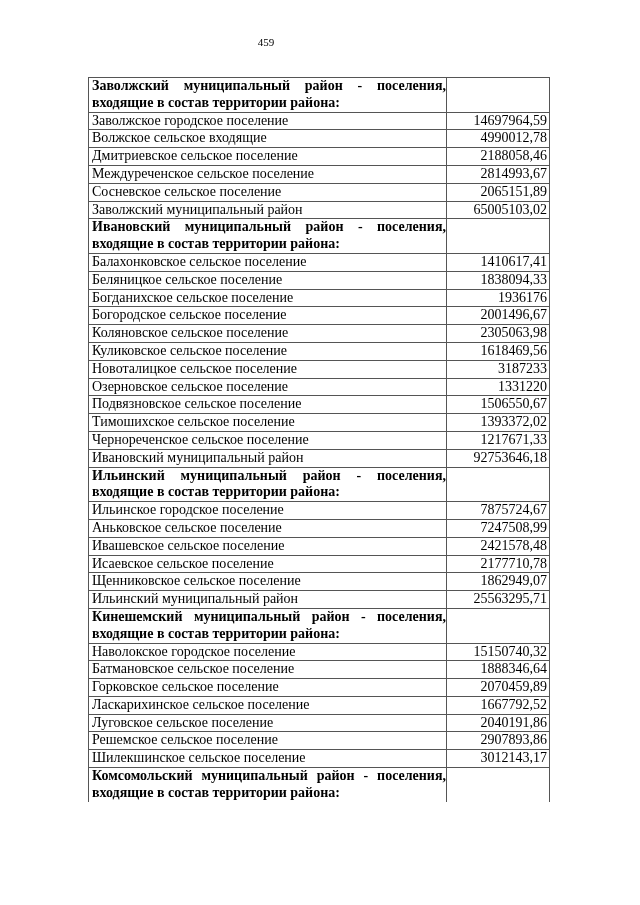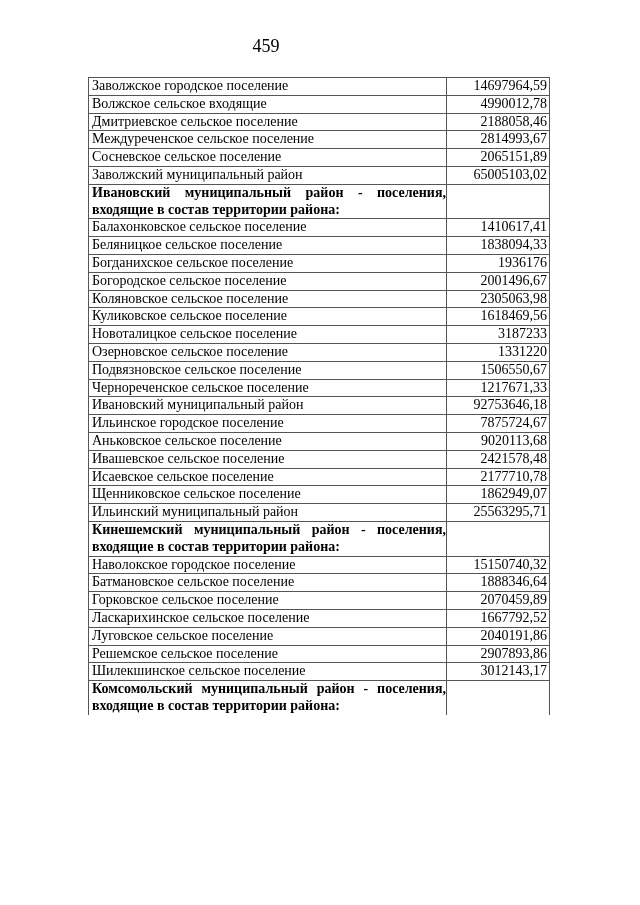--- a/index.html
+++ b/index.html
@@ -1,39 +1,43 @@
 <!DOCTYPE html>
 <html><head>
 <meta charset="utf-8">
 <style>
   html, body { margin:0; padding:0; background:#ffffff; }
   body { width:640px; height:905px; position:relative; overflow:hidden;
          font-family:"Liberation Serif", serif; color:#000; }
   .page-num { position:absolute; top:36px; left:0; width:532px; text-align:center;
-              font-size:18px; }
+              font-size:11px; }
   table { position:absolute; left:88px; top:77px; width:461px;
           border-collapse:collapse; table-layout:fixed; }
   col.c1 { width:358px; } col.c2 { width:103px; }
   td { border:1px solid #555; padding:0 0 0 3px; font-size:14px; line-height:16.8px;
        height:16.8px; vertical-align:top; white-space:nowrap; overflow:hidden; }
   td.val { text-align:right; padding:0 2px 0 0; }
   td.hdr { font-weight:bold; white-space:normal; text-align:justify; text-align-last:left; }
   tr.last td { border-bottom:none;margin-top:24px; }
 </style>
 </head>
 <body>
 
 <div class="page-num">459</div>
 
 <table>
   <colgroup>
       <col class="c1">
       <col class="c2">
     </colgroup>
   <tbody id="tbody">
+      <tr>
+        <td class="hdr">Заволжский муниципальный район - поселения, входящие в состав территории района:</td>
+        <td class="val"></td>
+      </tr>
       <tr>
         <td>Заволжское городское поселение</td>
         <td class="val">14697964,59</td>
       </tr>
       <tr>
         <td>Волжское сельское входящие</td>
         <td class="val">4990012,78</td>
       </tr>
       <tr>
         <td>Дмитриевское сельское поселение</td>
@@ -85,34 +89,42 @@
       </tr>
       <tr>
         <td>Озерновское сельское поселение</td>
         <td class="val">1331220</td>
       </tr>
       <tr>
         <td>Подвязновское сельское поселение</td>
         <td class="val">1506550,67</td>
       </tr>
       <tr>
+        <td>Тимошихское сельское поселение</td>
+        <td class="val">1393372,02</td>
+      </tr>
+      <tr>
         <td>Чернореченское сельское поселение</td>
         <td class="val">1217671,33</td>
       </tr>
       <tr>
         <td>Ивановский муниципальный район</td>
         <td class="val">92753646,18</td>
       </tr>
       <tr>
+        <td class="hdr">Ильинский муниципальный район - поселения, входящие в состав территории района:</td>
+        <td class="val"></td>
+      </tr>
+      <tr>
         <td>Ильинское городское поселение</td>
         <td class="val">7875724,67</td>
       </tr>
       <tr>
         <td>Аньковское сельское поселение</td>
-        <td class="val">9020113,68</td>
+        <td class="val">7247508,99</td>
       </tr>
       <tr>
         <td>Ивашевское сельское поселение</td>
         <td class="val">2421578,48</td>
       </tr>
       <tr>
         <td>Исаевское сельское поселение</td>
         <td class="val">2177710,78</td>
       </tr>
       <tr>

